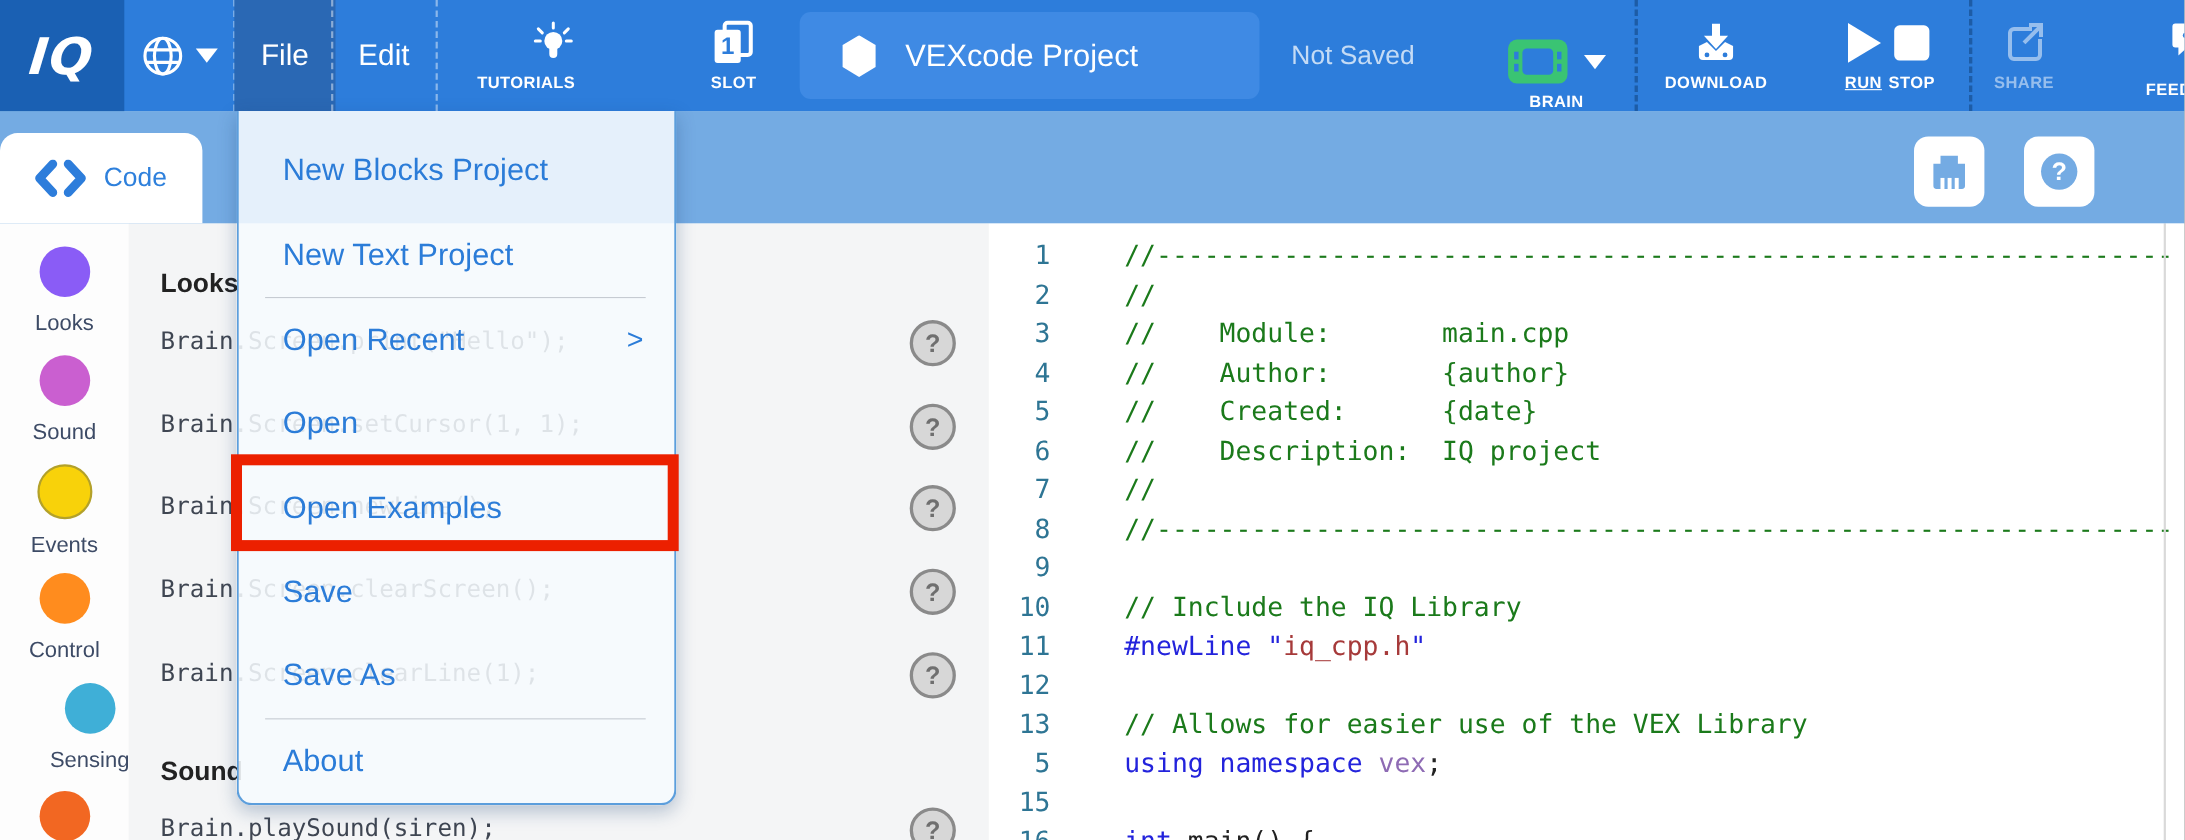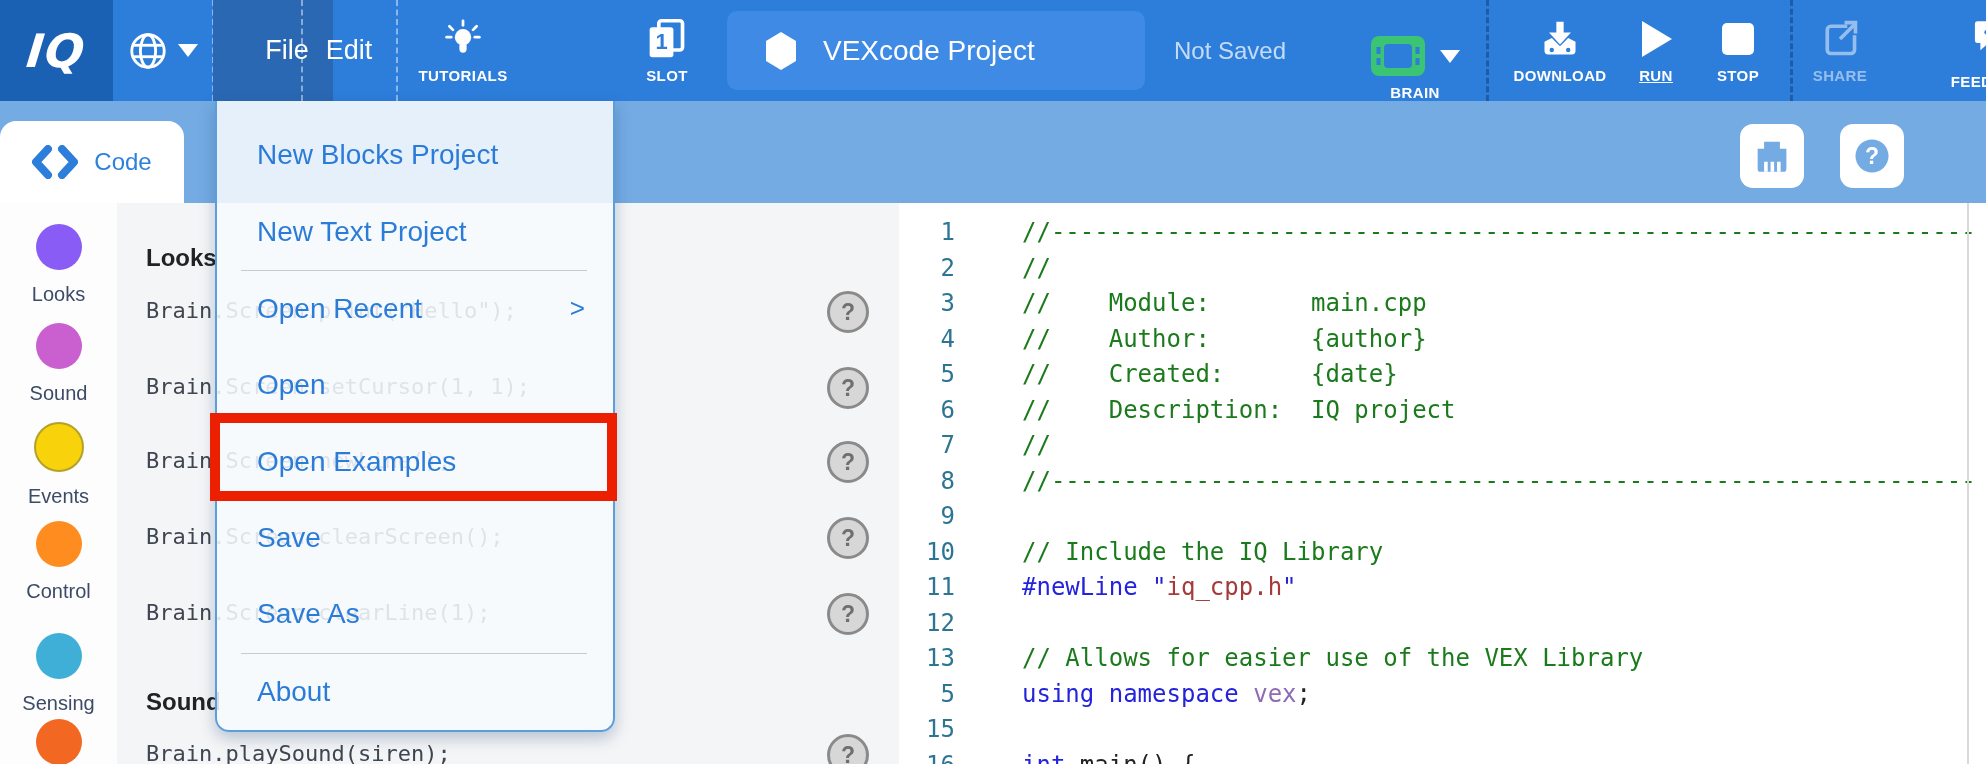--- a/index.html
+++ b/index.html
@@ -114,21 +114,21 @@
         <div class="nm">Sound</div>
       </div>
       <div class="cat" style="top: 219px;">
         <div class="dot" style="background: rgb(248, 210, 10); border: 2px solid rgb(179, 161, 42);"></div>
         <div class="nm">Events</div>
       </div>
       <div class="cat" style="top: 318px;">
         <div class="dot" style="background: rgb(255, 140, 30);"></div>
         <div class="nm">Control</div>
       </div>
-      <div class="cat" style="top: 430px;">
+      <div class="cat" style="top: 418px; margin-left: 23px;">
         <div class="dot" style="background: rgb(63, 175, 215);"></div>
         <div class="nm">Sensing</div>
       </div>
       <div class="cat" style="top: 516px;">
         <div class="dot" style="background: rgb(242, 103, 34);"></div>
       </div>
     </div>
 
   <div class="panel" id="panel">
       <div class="sec-hdr" style="top: 41px;">Looks</div>
@@ -178,30 +178,30 @@
           <circle cx="22" cy="22" r="17"></circle>
           <ellipse cx="22" cy="22" rx="8" ry="17"></ellipse>
           <line x1="6" y1="16" x2="38" y2="16"></line>
           <line x1="6" y1="28" x2="38" y2="28"></line>
         </g>
       </svg>
       <span class="caret"></span>
     </div>
 
     <div class="vsep" style="left:212px;"></div>
-    <div class="menu-btn active" style="left:213px;width:92px;padding-left:28px;">
+    <div class="menu-btn active" style="left:213px;width:92px;">
       <span>File</span>
     </div>
     <div class="vsep" style="left:301px;"></div>
     <div class="menu-btn" style="left:302px;width:94px;">
       <span>Edit</span>
     </div>
     <div class="vsep" style="left:396px;"></div>
 
-    <div class="grp" style="left:403px;width:120px;">
+    <div class="grp" style="left:403px;width:120px;align-items:flex-end;">
       <span class="ic">
         <svg width="40" height="40" viewBox="0 0 44 44">
           <g stroke="#fff" stroke-width="3" stroke-linecap="round">
             <line x1="22" y1="2" x2="22" y2="7"></line>
             <line x1="7" y1="8" x2="11" y2="12"></line>
             <line x1="37" y1="8" x2="33" y2="12"></line>
             <line x1="4" y1="20" x2="9" y2="20"></line>
             <line x1="40" y1="20" x2="35" y2="20"></line>
           </g>
           <circle cx="22" cy="20" r="9" fill="#fff"></circle>
@@ -253,21 +253,21 @@
         <svg width="42" height="42" viewBox="0 0 46 46">
           <path d="M19 4 h8 v12 h8 L23 29 11 16 h8 z" fill="#fff"></path>
           <path d="M6 26 l8 -4 9 9 9 -9 8 4 v10 a4 4 0 0 1 -4 4 h-26 a4 4 0 0 1 -4 -4 z" fill="#fff"></path>
           <circle cx="14" cy="35" r="2.4" fill="#2d7ddb"></circle>
           <circle cx="32" cy="35" r="2.4" fill="#2d7ddb"></circle>
         </svg>
       </span>
       <span class="lbl">DOWNLOAD</span>
     </div>
 
-    <div class="grp" style="left:1626px;width:60px;text-decoration:underline;">
+    <div class="grp" style="left:1664px;width:60px;text-decoration:underline;">
       <span class="ic">
         <svg width="36" height="40" viewBox="0 0 36 40">
             <polygon points="4,2 34,20 4,38" fill="#fff"></polygon>
           </svg>
       </span>
       <span class="lbl">RUN</span>
     </div>
 
     <div class="grp" style="left:1702px;width:72px;">
       <span class="ic">

